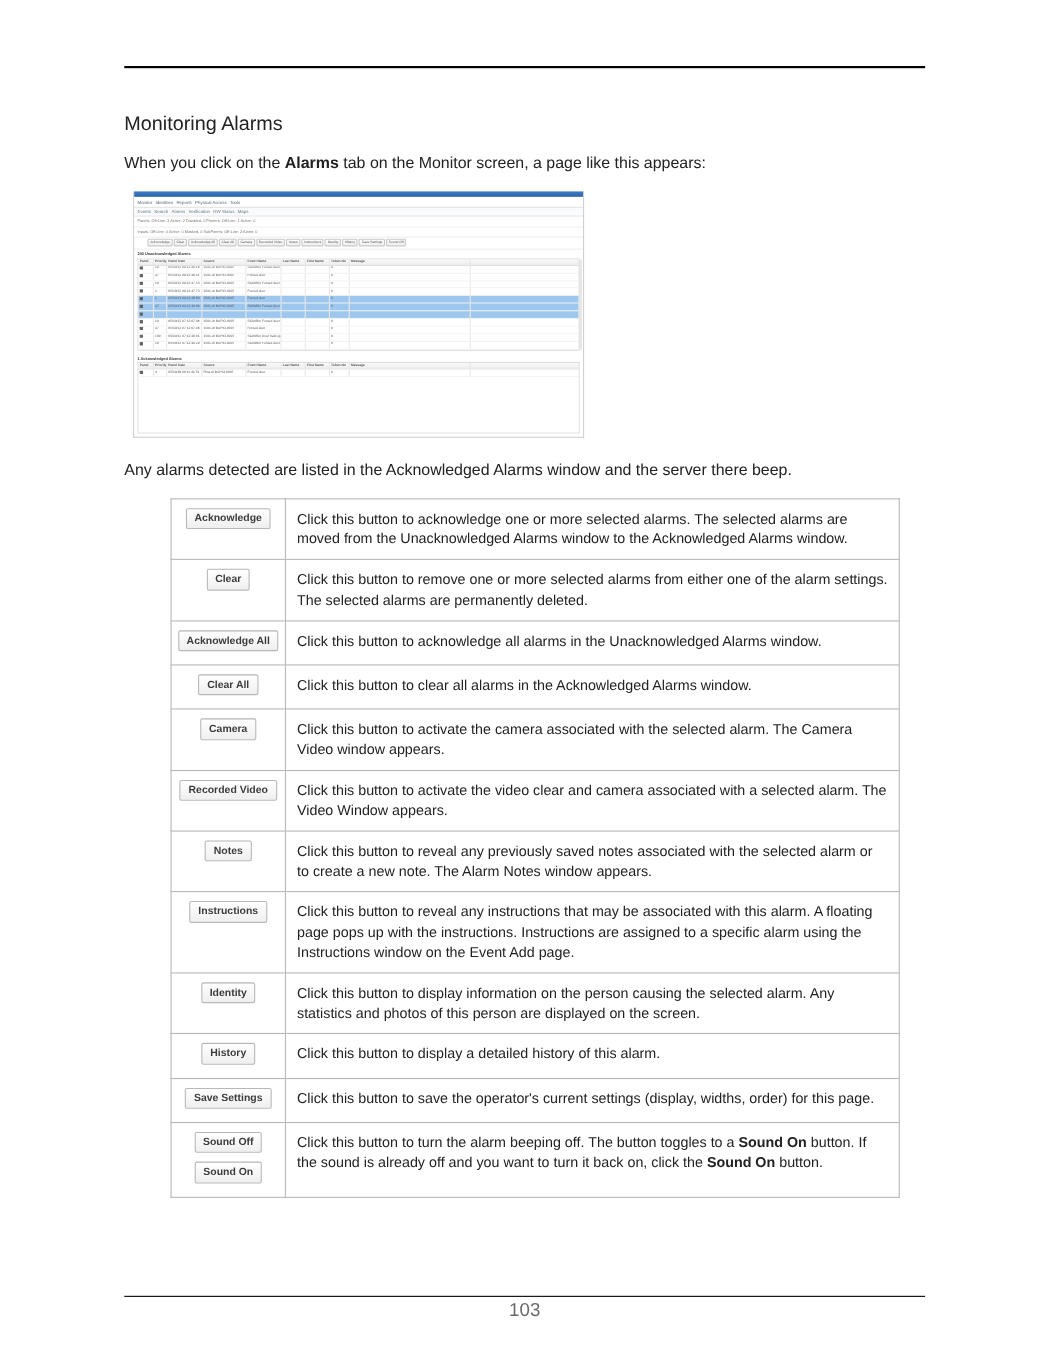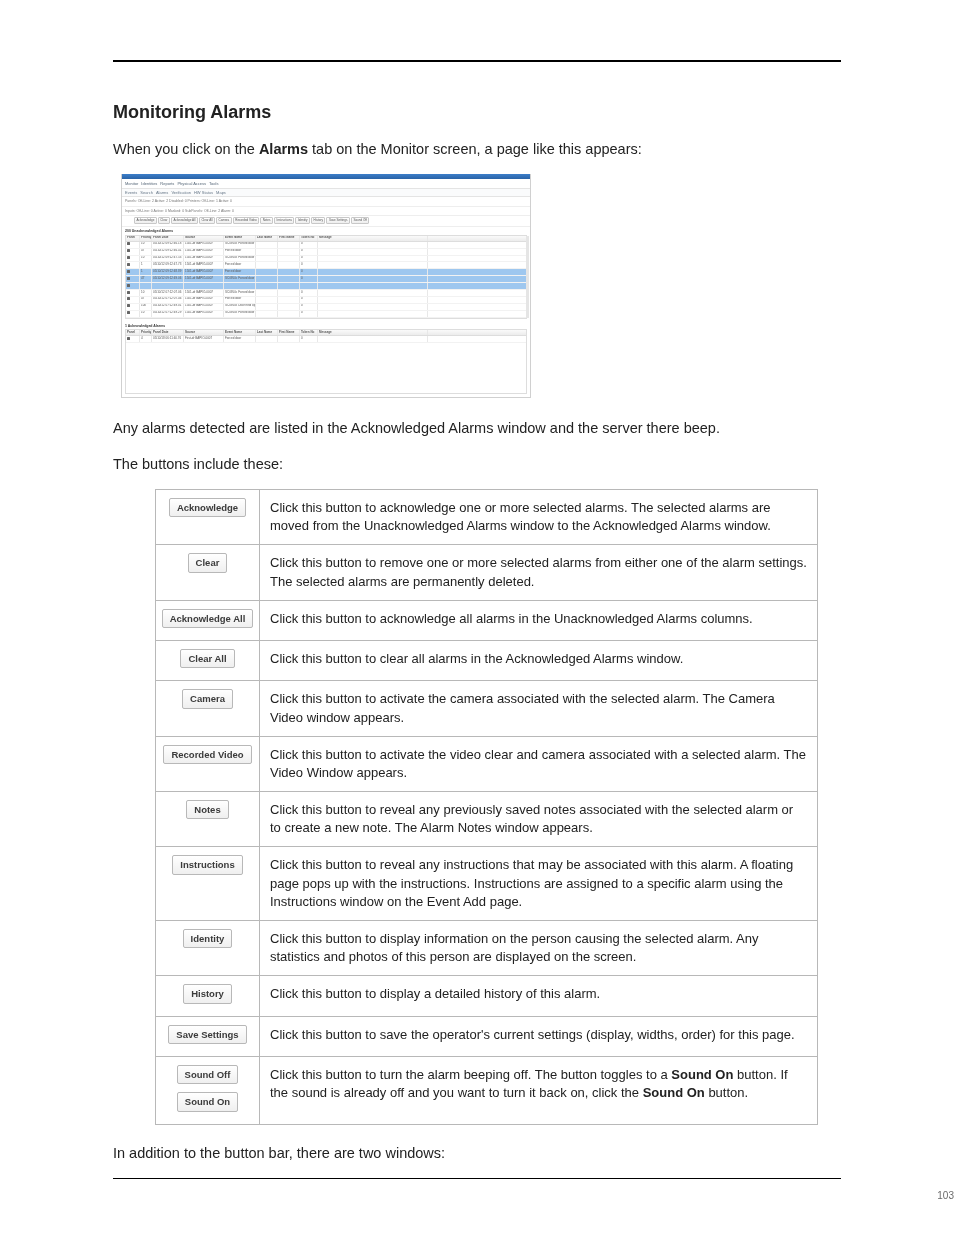--- a/index.html
+++ b/index.html
@@ -15,21 +15,21 @@
     padding: 60px 113px 40px 113px;
     position: relative;
     min-height: 1235px;
   }
   .top-rule {
     border-top: 2px solid #000;
     margin: 0 0 40px 0;
   }
   h2.section-title {
     font-size: 18px;
-    font-weight: bold;
+    font-weight: normal;
     margin: 0 0 16px 0;
     color: #222;
   }
   p.body {
     font-size: 14.5px;
     line-height: 1.45;
     margin: 15px 0 14px 0;
     color: #222;
   }
   .bold { font-weight: bold; }
@@ -178,22 +178,22 @@
     margin: 0 0 4px 0;
     white-space: nowrap;
   }
   .btncell .stack { display: flex; flex-direction: column; align-items: center; gap: 4px; }
 
   .pagenum {
     position: absolute;
     bottom: 34px;
     left: 0;
     right: 0;
-    text-align: right;
-    font-size: 10px;
+    text-align: center;
+    font-size: 17px;
     color: #6a6a6a;
   }
   .bottom-rule {
     border-top: 1.5px solid #000;
     position: absolute;
     bottom: 56px;
     left: 113px;
     right: 113px;
   }
 </style>
@@ -405,21 +405,20 @@
             <div></div>
             <div>0</div>
             <div></div>
           </div>
         </div>
       <div class="spacer"></div>
     </div>
   </div>
 
   <p class="body">Any alarms detected are listed in the Acknowledged Alarms window and the server there beep.</p>
-  <p class="body">The buttons include these:</p>
 
   <table class="defs">
     <tbody id="defs-body">
         <tr>
           <td class="btncell">
             <div class="stack">
               <span class="ui-btn">Acknowledge</span>
             </div>
           </td>
           <td>Click this button to acknowledge one or more selected alarms. The selected alarms are moved from the Unacknowledged Alarms window to the Acknowledged Alarms window.</td>
@@ -431,21 +430,21 @@
             </div>
           </td>
           <td>Click this button to remove one or more selected alarms from either one of the alarm settings. The selected alarms are permanently deleted.</td>
         </tr>
         <tr>
           <td class="btncell">
             <div class="stack">
               <span class="ui-btn">Acknowledge All</span>
             </div>
           </td>
-          <td>Click this button to acknowledge all alarms in the Unacknowledged Alarms columns.</td>
+          <td>Click this button to acknowledge all alarms in the Unacknowledged Alarms window.</td>
         </tr>
         <tr>
           <td class="btncell">
             <div class="stack">
               <span class="ui-btn">Clear All</span>
             </div>
           </td>
           <td>Click this button to clear all alarms in the Acknowledged Alarms window.</td>
         </tr>
         <tr>
@@ -509,17 +508,16 @@
             <div class="stack">
               <span class="ui-btn">Sound Off</span>
               <span class="ui-btn">Sound On</span>
             </div>
           </td>
           <td>Click this button to turn the alarm beeping off. The button toggles to a <span class="bold">Sound On</span> button. If the sound is already off and you want to turn it back on, click the <span class="bold">Sound On</span> button.</td>
         </tr>
       </tbody>
   </table>
 
-  <p class="body">In addition to the button bar, there are two windows:</p>
 
   <div class="bottom-rule"></div>
   <div class="pagenum">103</div>
 </div>
 
 </body></html>

